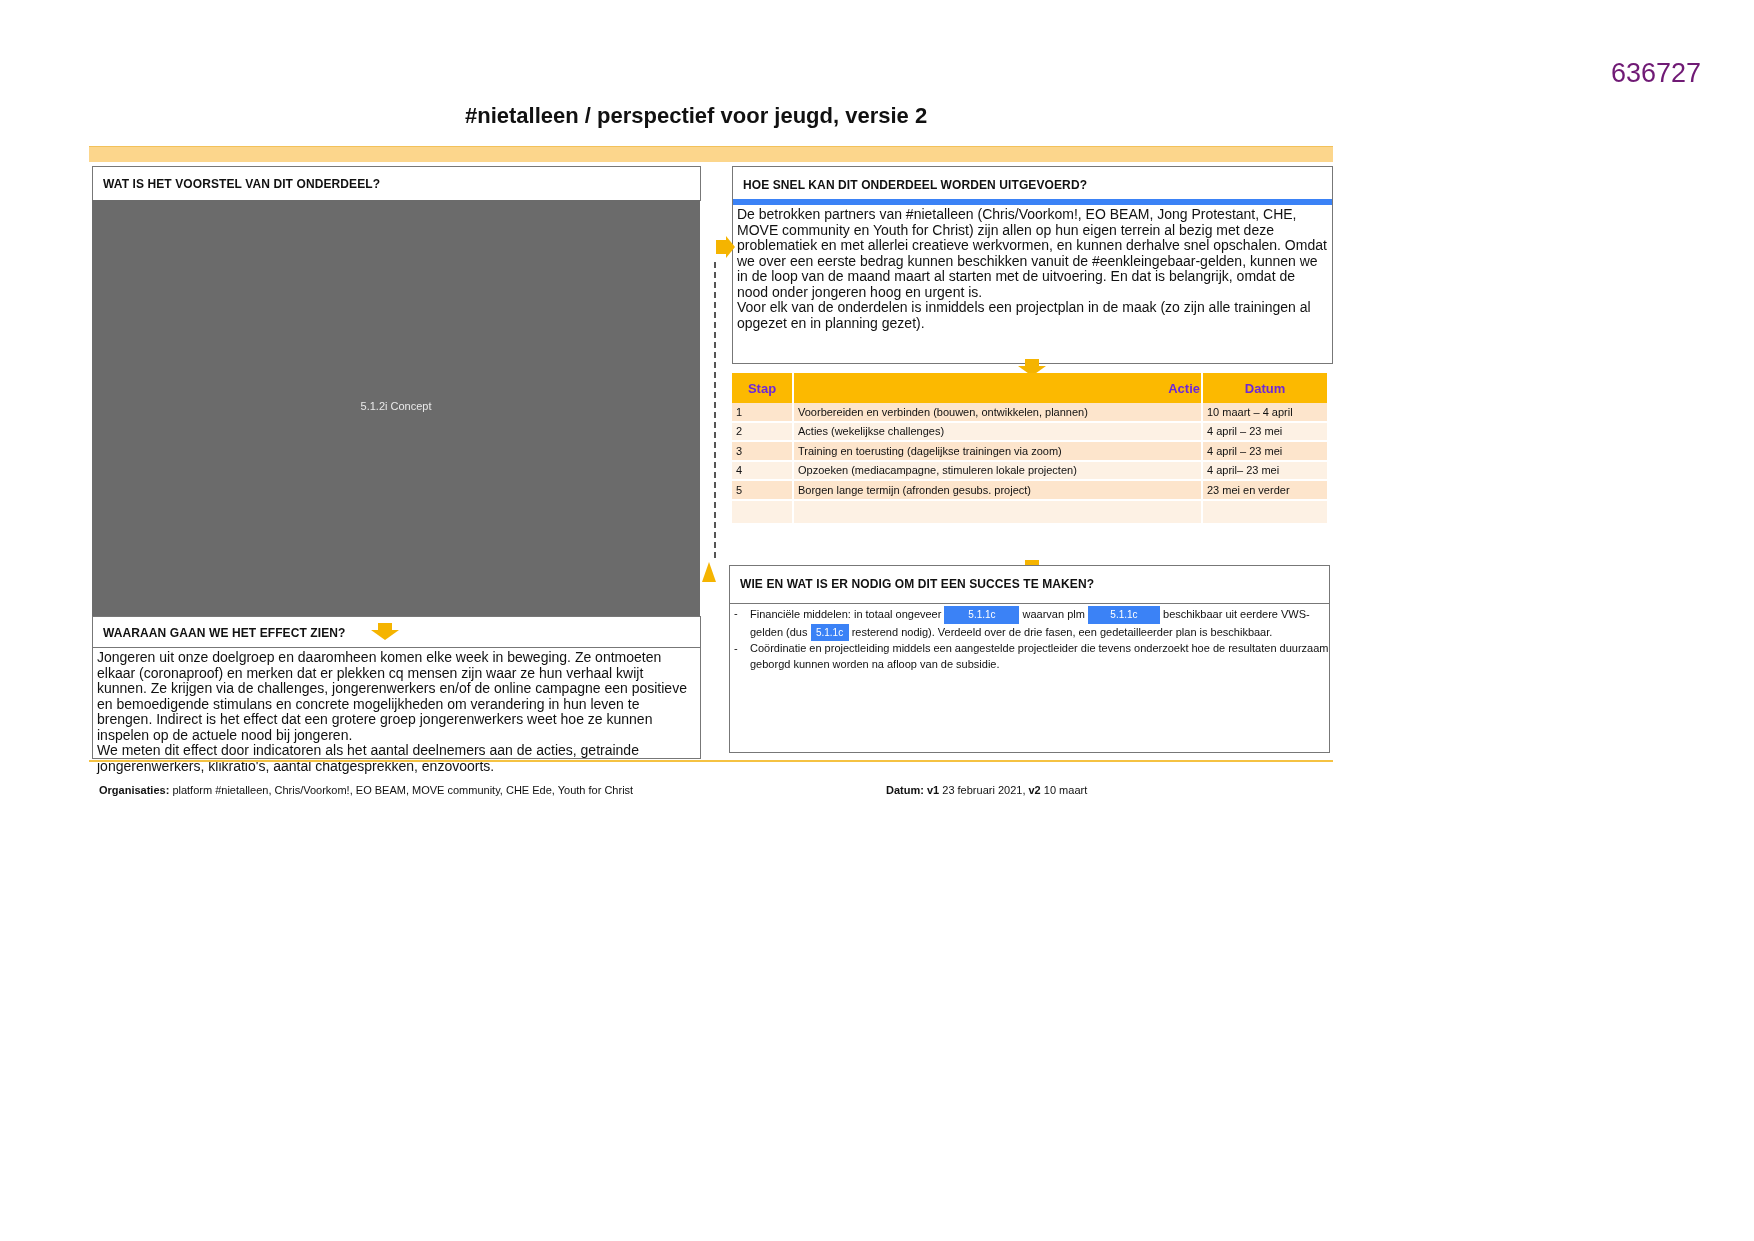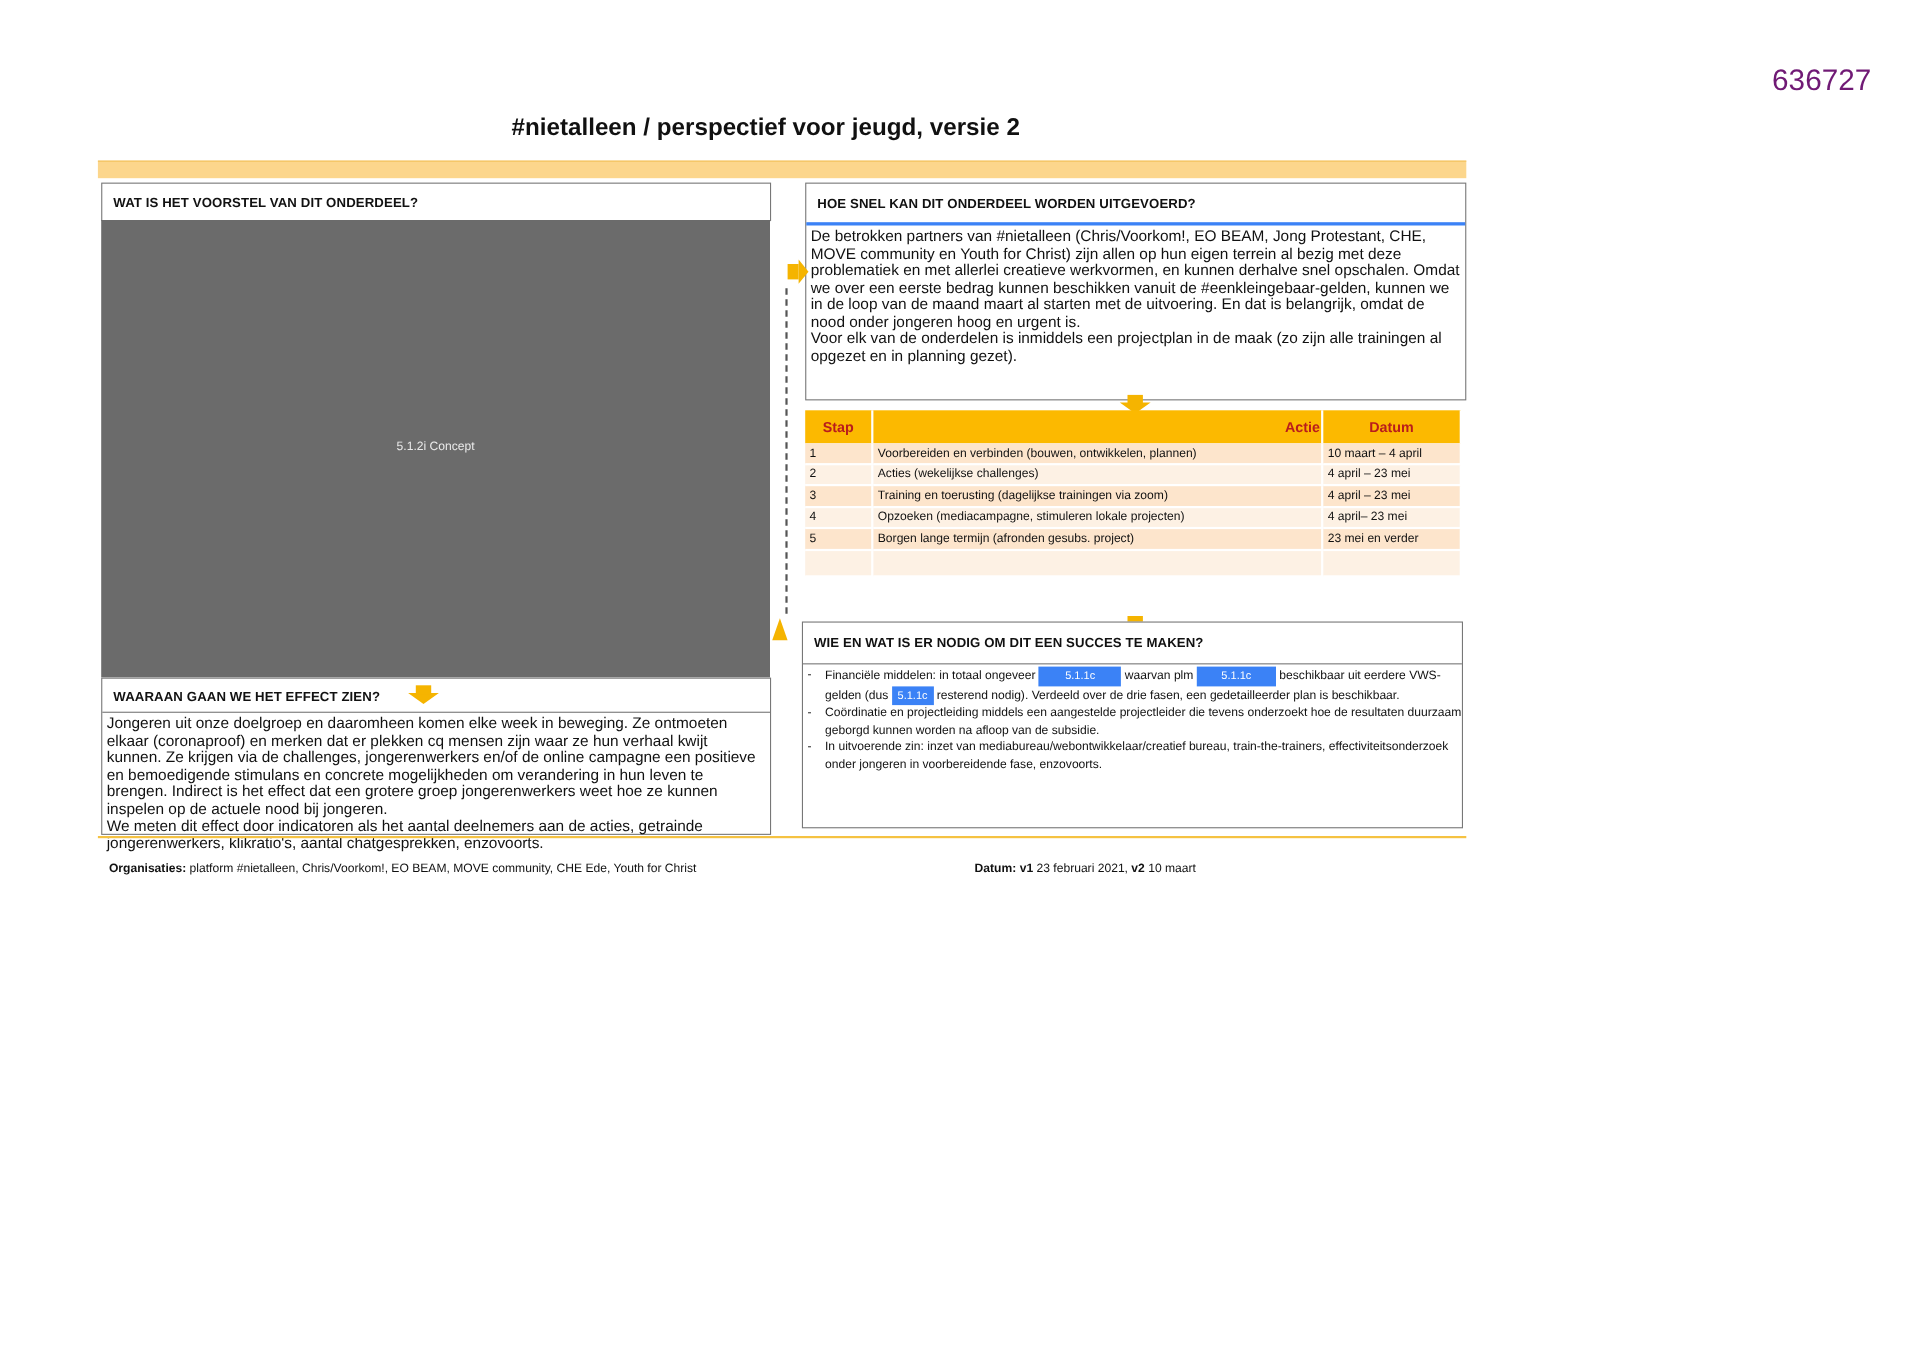--- a/index.html
+++ b/index.html
@@ -13,21 +13,21 @@
   .box-head { font-size: 12px; font-weight: bold; padding: 10px 10px 0 10px; letter-spacing: 0.1px; }
   .concept { position: absolute; left: 92px; top: 200px; width: 608px; height: 416px; background: #6b6b6b; }
   .concept-label { position: absolute; left: 0; right: 0; top: 200px; text-align: center; color: #eaeaea; font-size: 11px; }
   .body-text { font-size: 14px; line-height: 15.5px; padding: 2px 4px; }
   .arrow-down { position: absolute; width: 0; height: 0;
                 border-left: 14px solid transparent; border-right: 14px solid transparent;
                 border-top: 10px solid #f5b400; }
   .arrow-down::before { content: ""; position: absolute; left: -7px; top: -17px; width: 14px; height: 8px; background: #f5b400; }
   table { border-collapse: collapse; font-size: 11px; }
   .tbl { position: absolute; left: 732px; top: 373px; width: 597px; }
-  .tbl th { background: #fcb900; color: #b91c1c; font-weight: bold; font-size: 13px; height: 28px; border-right: 2px solid #fff; }
+  .tbl th { background: #fcb900; color: #6d28d9; font-weight: bold; font-size: 13px; height: 28px; border-right: 2px solid #fff; }
   .tbl td { height: 17.5px; padding: 0 4px; border-right: 2px solid #fff; border-bottom: 2px solid #fff; }
   .tbl tr.odd td { background: #fde5cc; }
   .tbl tr.even td { background: #fdf1e4; }
   .redact { display: inline-block; background: #3b82f6; color: #fff; font-size: 10px; text-align: center; padding: 1px 0; }
   .list { margin: 0; padding: 0 0 0 20px; list-style: none; font-size: 11px; line-height: 15.5px; }
   .list li { position: relative; }
   .list li::before { content: "-"; position: absolute; left: -16px; }
   .footer-line { position: absolute; left: 89px; top: 760px; width: 1244px; height: 2px; background: #f5c242; }
   .footer { position: absolute; top: 784px; font-size: 11px; }
   .dash { position: absolute; left: 714px; top: 262px; width: 0; height: 296px; border-left: 2px dashed #555; }
@@ -51,21 +51,21 @@
     <div class="box-head" style="padding-top:9px;">WAARAAN GAAN WE HET EFFECT ZIEN?</div>
   </div>
   <div class="body-text">
     <div>Jongeren uit onze doelgroep en daaromheen komen elke week in beweging. Ze ontmoeten elkaar (coronaproof) en merken dat er plekken cq mensen zijn waar ze hun verhaal kwijt kunnen. Ze krijgen via de challenges, jongerenwerkers en/of de online campagne een positieve en bemoedigende stimulans en concrete mogelijkheden om verandering in hun leven te brengen. Indirect is het effect dat een grotere groep jongerenwerkers weet hoe ze kunnen inspelen op de actuele nood bij jongeren.</div>
     <div>We meten dit effect door indicatoren als het aantal deelnemers aan de acties, getrainde jongerenwerkers, klikratio's, aantal chatgesprekken, enzovoorts.</div>
   </div>
 </div>
 <div class="arrow-down" style="left:371px; top:630px;"></div>
 
 <div class="box" style="left:732px; top:166px; width:601px; height:198px;">
-  <div style="border-bottom:3px solid #3b82f6; height:38px; box-sizing:border-box;">
+  <div style="border-bottom:6px solid #3b82f6; height:38px; box-sizing:border-box;">
     <div class="box-head" style="padding-top:11px;">HOE SNEL KAN DIT ONDERDEEL WORDEN UITGEVOERD?</div>
   </div>
   <div class="body-text">
     <div>De betrokken partners van #nietalleen (Chris/Voorkom!, EO BEAM, Jong Protestant, CHE, MOVE community en Youth for Christ) zijn allen op hun eigen terrein al bezig met deze problematiek en met allerlei creatieve werkvormen, en kunnen derhalve snel opschalen. Omdat we over een eerste bedrag kunnen beschikken vanuit de #eenkleingebaar-gelden, kunnen we in de loop van de maand maart al starten met de uitvoering. En dat is belangrijk, omdat de nood onder jongeren hoog en urgent is.</div>
     <div>Voor elk van de onderdelen is inmiddels een projectplan in de maak (zo zijn alle trainingen al opgezet en in planning gezet).</div>
   </div>
 </div>
 
 <div style="position:absolute; left:716px; top:240px; width:10px; height:14px; background:#f5b400;"></div>
 <div style="position:absolute; left:726px; top:236px; width:0; height:0; border-top:11px solid transparent; border-bottom:11px solid transparent; border-left:9px solid #f5b400;"></div>
@@ -124,21 +124,20 @@
     <li>
       <span>Financiële middelen: in totaal ongeveer</span>
       <span class="redact" style="width:75px;">5.1.1c</span>
       <span>waarvan plm</span>
       <span class="redact" style="width:72px;">5.1.1c</span>
       <span>beschikbaar uit eerdere VWS-gelden (dus</span>
       <span class="redact" style="width:38px;">5.1.1c</span>
       <span>resterend nodig). Verdeeld over de drie fasen, een gedetailleerder plan is beschikbaar.</span>
     </li>
     <li>Coördinatie en projectleiding middels een aangestelde projectleider die tevens onderzoekt hoe de resultaten duurzaam geborgd kunnen worden na afloop van de subsidie.</li>
-    <li>In uitvoerende zin: inzet van mediabureau/webontwikkelaar/creatief bureau, train-the-trainers, effectiviteitsonderzoek onder jongeren in voorbereidende fase, enzovoorts.</li>
   </ul>
 </div>
 
 <div class="footer-line"></div>
 <div class="footer" style="left:99px;">
   <b>Organisaties:</b>
   <span>platform #nietalleen, Chris/Voorkom!, EO BEAM, MOVE community, CHE Ede, Youth for Christ</span>
 </div>
 <div class="footer" style="left:886px;">
   <b>Datum:</b>

